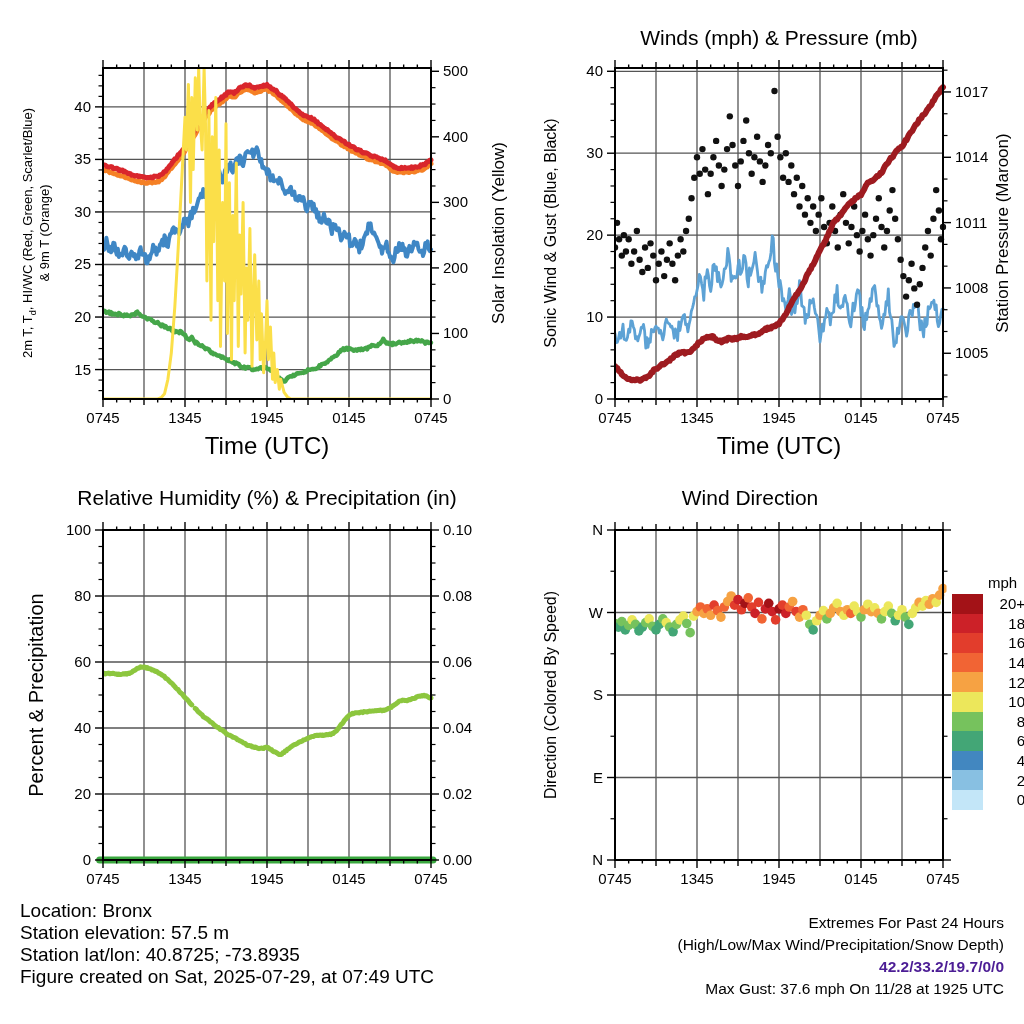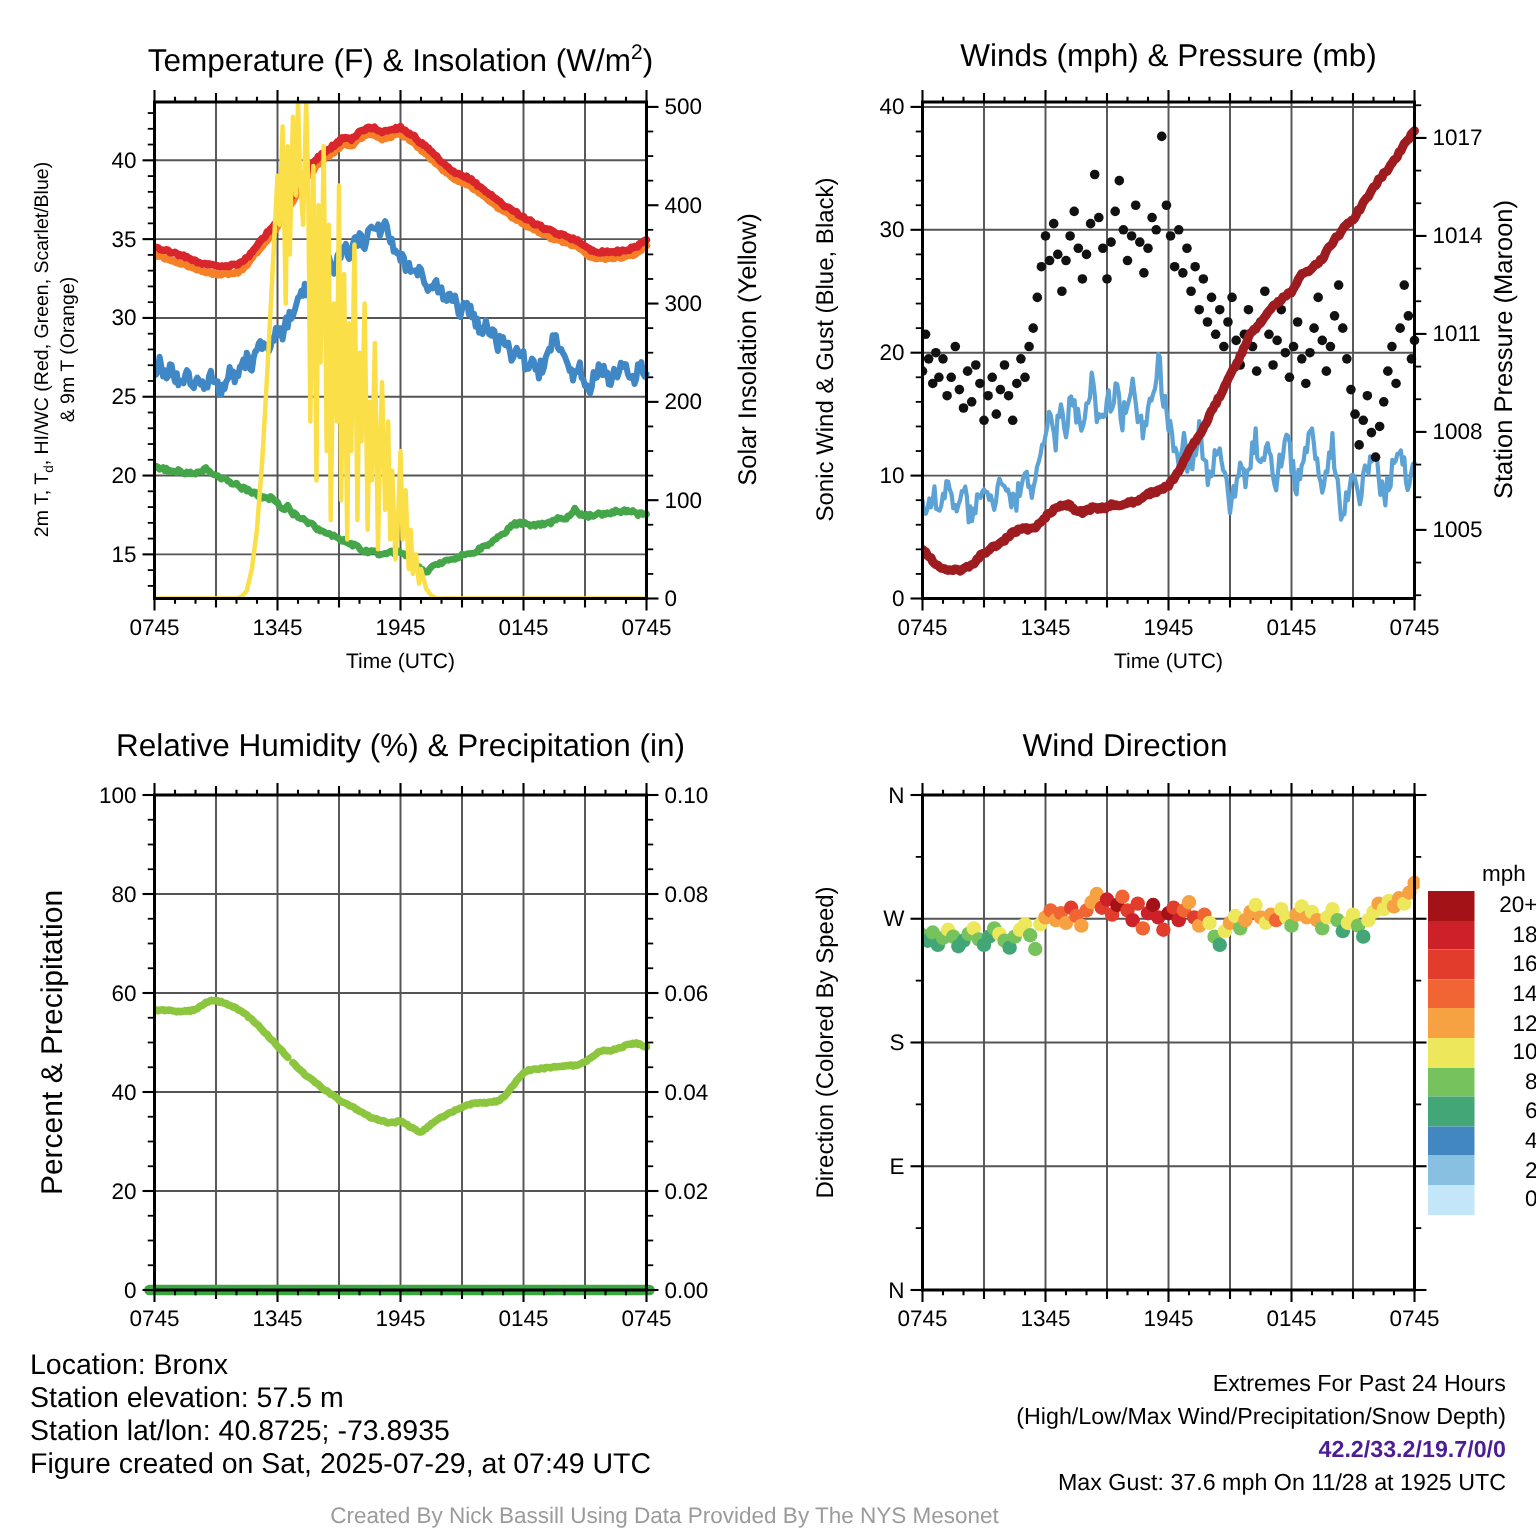--- a/index.html
+++ b/index.html
@@ -1,21 +1,21 @@
 <!DOCTYPE html>
 <html><head>
 <meta charset="utf-8">
 <style>
   html,body{margin:0;padding:0;background:#fff;}
   #page{position:relative;width:1024px;height:1024px;background:#fff;overflow:hidden;
         font-family:"Liberation Sans", sans-serif;color:#000;}
   #plots{position:absolute;left:0;top:0;}
   .title{position:absolute;font-size:21px;white-space:nowrap;transform:translateX(-50%);}
   .title sup{font-size:14px;}
-  .xlabel{position:absolute;font-size:14px;white-space:nowrap;transform:translateX(-50%);}
+  .xlabel{position:absolute;font-size:24px;white-space:nowrap;transform:translateX(-50%);}
   .ylab{position:absolute;white-space:nowrap;transform:translate(-50%,-50%) rotate(-90deg);text-align:center;}
   .ylab .ln{display:block;line-height:1.15;}
   sub{font-size:9px;}
   .footL{position:absolute;left:20px;top:900px;font-size:19px;line-height:22px;}
   .footR{position:absolute;right:20px;top:912px;font-size:15.5px;line-height:22px;text-align:right;}
   .credit{position:absolute;left:443px;top:1002px;transform:translateX(-50%);font-size:15px;color:#9b9b9b;white-space:nowrap;}
   #legend{position:absolute;left:952px;top:574px;font-size:15px;}
   #legend .hd{margin-left:36px;margin-bottom:3px;}
   #legend .row{display:flex;align-items:center;height:19.6px;}
   #legend .sw{width:31px;height:19.6px;}
@@ -735,21 +735,20 @@
         <line x1="943" y1="695" x2="951" y2="695" stroke="#000" stroke-width="1.4"></line>
         <line x1="943" y1="777.5" x2="951" y2="777.5" stroke="#000" stroke-width="1.4"></line>
         <line x1="943" y1="860" x2="951" y2="860" stroke="#000" stroke-width="1.4"></line>
         <line x1="943" y1="818.75" x2="947.5" y2="818.75" stroke="#000" stroke-width="1.2"></line>
         <line x1="943" y1="736.25" x2="947.5" y2="736.25" stroke="#000" stroke-width="1.2"></line>
         <line x1="943" y1="653.75" x2="947.5" y2="653.75" stroke="#000" stroke-width="1.2"></line>
         <line x1="943" y1="571.25" x2="947.5" y2="571.25" stroke="#000" stroke-width="1.2"></line>
       </g>
     </svg>
 
-  <div class="title" style="left:267px;top:26px;"><span>Temperature (F) &amp; Insolation (W/m</span><sup>2</sup><span>)</span></div>
   <div class="title" style="left:779px;top:26px;">Winds (mph) &amp; Pressure (mb)</div>
   <div class="title" style="left:267px;top:486px;">Relative Humidity (%) &amp; Precipitation (in)</div>
   <div class="title" style="left:750px;top:486px;">Wind Direction</div>
 
   <div class="xlabel" style="left:267px;top:432px;">Time (UTC)</div>
   <div class="xlabel" style="left:779px;top:432px;">Time (UTC)</div>
 
   <div class="ylab" style="left:37px;top:233px;font-size:13px;">
     <span class="ln"><span>2m T, T</span><sub>d</sub><span>, HI/WC (Red, Green, Scarlet/Blue)</span></span>
     <span class="ln">&amp; 9m T (Orange)</span>
@@ -815,15 +814,14 @@
     <div>Station elevation: 57.5 m</div>
     <div>Station lat/lon: 40.8725; -73.8935</div>
     <div>Figure created on Sat, 2025-07-29, at 07:49 UTC</div>
   </div>
   <div class="footR">
     <div>Extremes For Past 24 Hours</div>
     <div>(High/Low/Max Wind/Precipitation/Snow Depth)</div>
     <div id="extremes-values" style="font-weight: bold; color: #4c1d95;">42.2/33.2/19.7/0/0</div>
     <div>Max Gust: 37.6 mph On 11/28 at 1925 UTC</div>
   </div>
-  <div class="credit">Created By Nick Bassill Using Data Provided By The NYS Mesonet</div>
 
 </div>
 
 </body></html>

